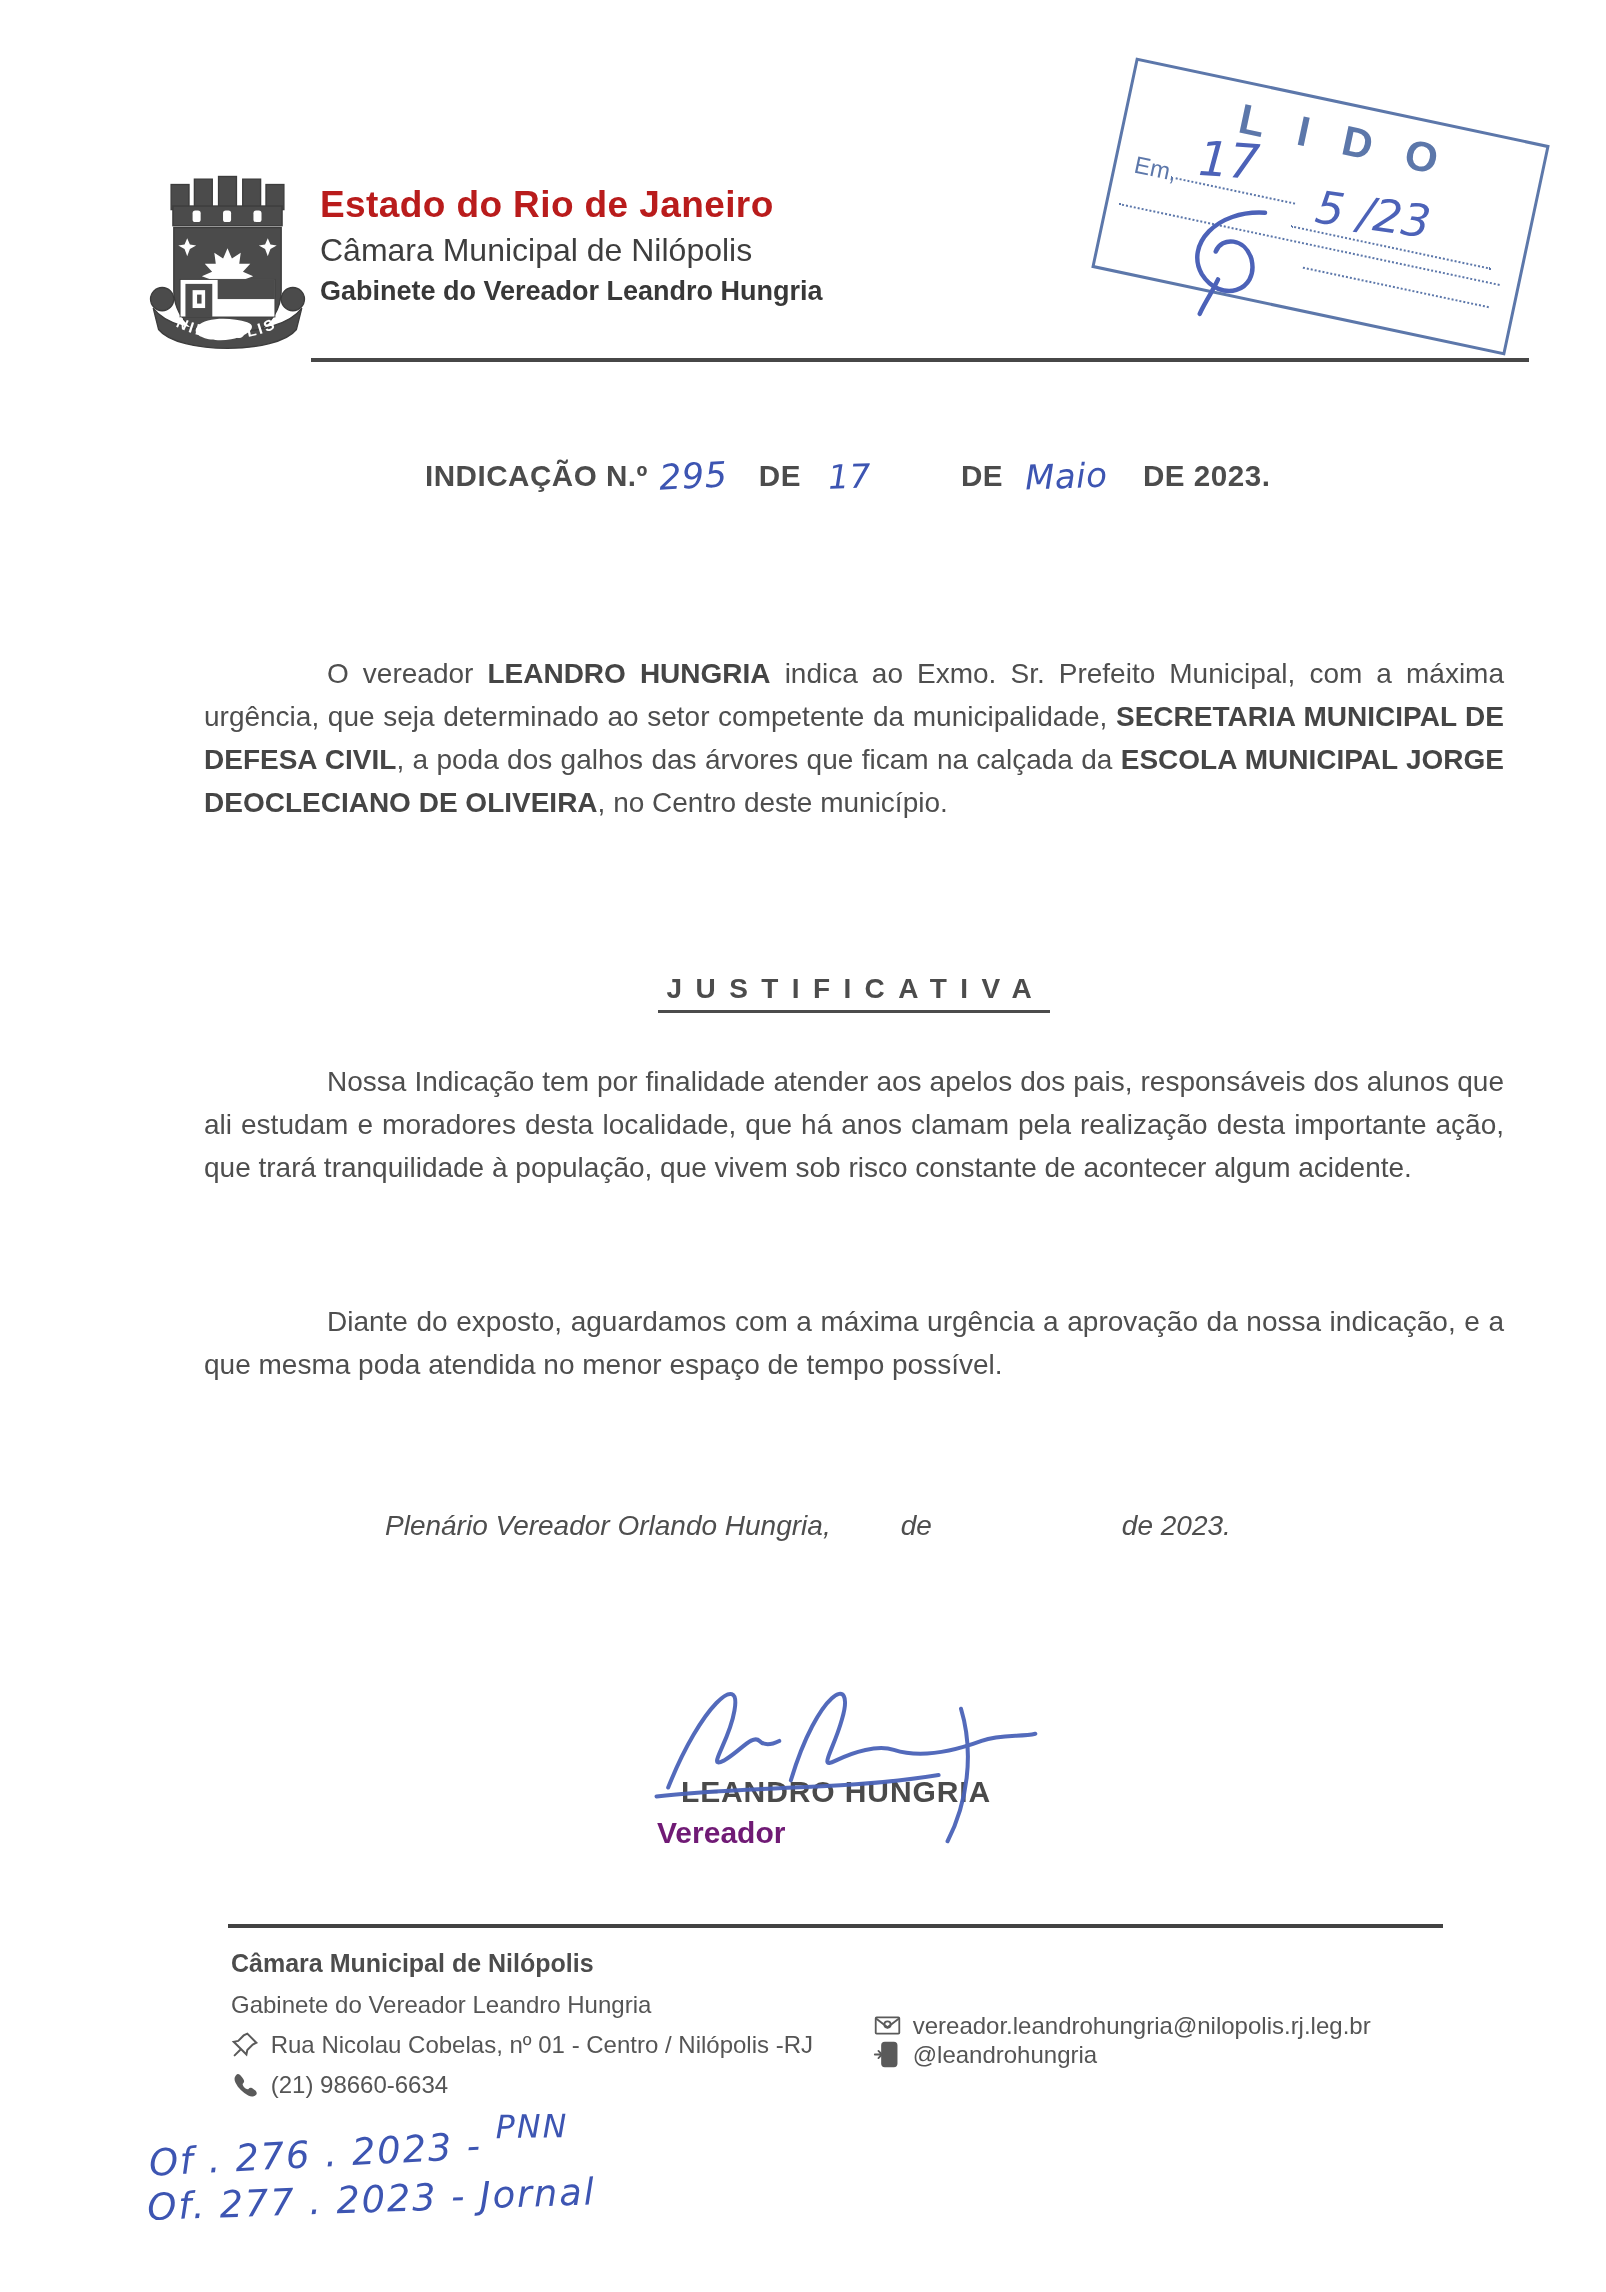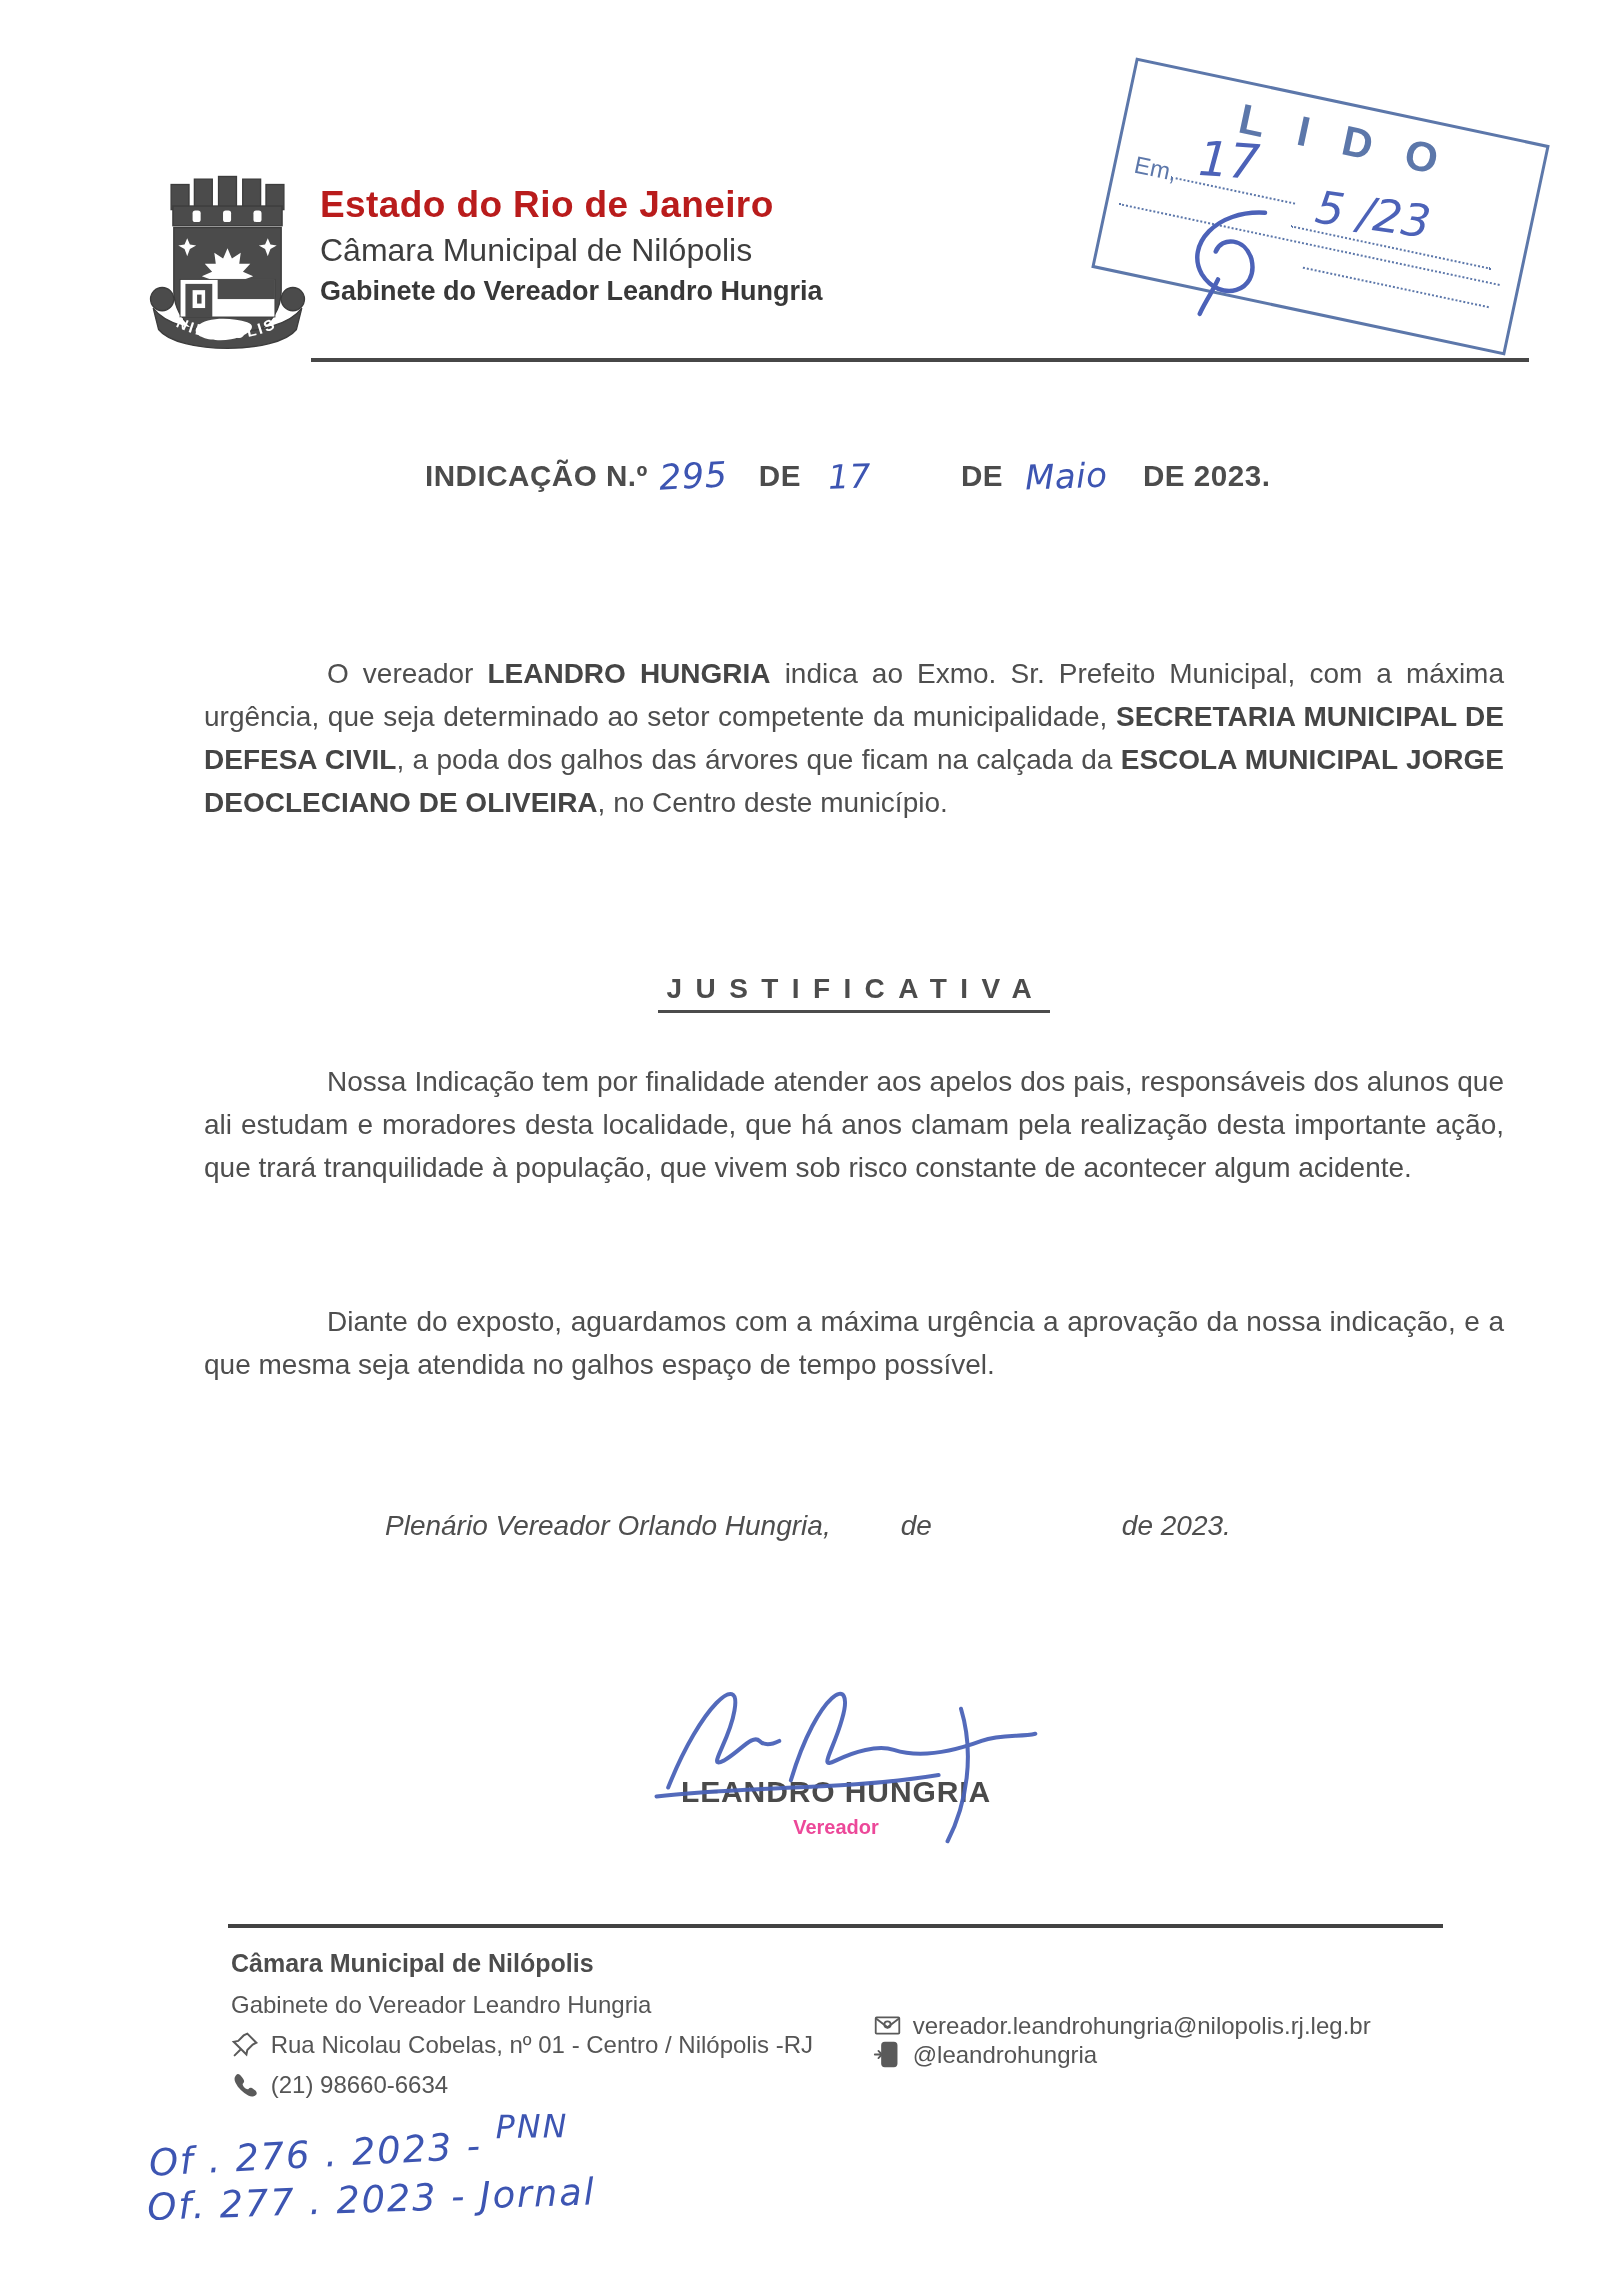--- a/index.html
+++ b/index.html
@@ -56,22 +56,22 @@
   }
   .plenary{
     position:absolute; left:385px; top:1510px; display:flex; align-items:flex-start;
     font-style:italic; font-size:28px; color:var(--ink); white-space:nowrap;
   }
   .pl-de1{margin-left:70px;} .pl-de2{margin-left:190px;}
   
   .sig-svg{position:absolute; left:652px; top:1655px; z-index:3;}
   .sig-name{position:absolute; left:657px; top:1775px; width:358px; text-align:center;
     font-size:30px; font-weight:bold; color:#4a4a4a; letter-spacing:0.9px;}
-  .sig-role{position:absolute; left:657px; top:1816px; width:358px; text-align:center;
-    font-size:20px; font-weight:bold; color:#ec4899;}
+  .sig-role{position:absolute; left:657px; top:1816px; width:358px; text-align:left;
+    font-size:30px; font-weight:bold; color:#701a75;}
   
   .footer-rule{position:absolute; left:228px; top:1924px; width:1215px; height:3.6px; background:#424242;}
   .footer{position:absolute; left:231px; top:1949px; color:#555; font-size:24px;}
   .f-org{font-weight:bold; color:#4c4c4c; font-size:25px;}
   .f-office{margin-top:12.5px;}
   .f-row{display:flex; align-items:center; margin-top:11.6px;}
   .f-icon{width:29px; height:29px; margin-right:10.7px; flex:0 0 auto;}
   .footer-right{position:absolute; left:873px; top:2011px; color:#555; font-size:24px;}
   .footer-right .f-row{margin-top:0;}
   .footer-right .f-row + .f-row{margin-top:0;}
@@ -174,21 +174,21 @@
     <span class="t-year">DE 2023.</span>
   </div>
 
   <p class="para p1"><span>O vereador </span><b>LEANDRO HUNGRIA</b><span> indica ao Exmo. Sr. Prefeito Municipal, com a máxima urgência, que seja determinado ao setor competente da municipalidade, </span><b>SECRETARIA MUNICIPAL DE DEFESA CIVIL</b><span>, a poda dos galhos das árvores que ficam na calçada da </span><b>ESCOLA MUNICIPAL JORGE DEOCLECIANO DE OLIVEIRA</b><span>, no Centro deste município.</span></p>
 
   <div class="justif-wrap">
     <span class="justif">JUSTIFICATIVA</span>
   </div>
 
   <p class="para p2">Nossa Indicação tem por finalidade atender aos apelos dos pais, responsáveis dos alunos que ali estudam e moradores desta localidade, que há anos clamam pela realização desta importante ação, que trará tranquilidade à população, que vivem sob risco constante de acontecer algum acidente.</p>
-  <p class="para p3">Diante do exposto, aguardamos com a máxima urgência a aprovação da nossa indicação, e a que mesma seja atendida no galhos espaço de tempo possível.</p>
+  <p class="para p3">Diante do exposto, aguardamos com a máxima urgência a aprovação da nossa indicação, e a que mesma poda atendida no menor espaço de tempo possível.</p>
 
   <div class="plenary">
     <span>Plenário Vereador Orlando Hungria,</span>
     <span class="pl-de1">de</span>
     <span class="pl-de2">de 2023.</span>
   </div>
 
   <svg class="sig-svg" width="421" height="197" viewBox="0 0 470 220">
     <g fill="none" stroke="#4a63b8" stroke-width="4.5" stroke-linecap="round" opacity="0.95">
       <path d="M18,148 C55,55 100,18 92,62 C86,98 60,128 80,118 C98,108 112,88 120,96 C126,102 134,100 142,96"></path>

